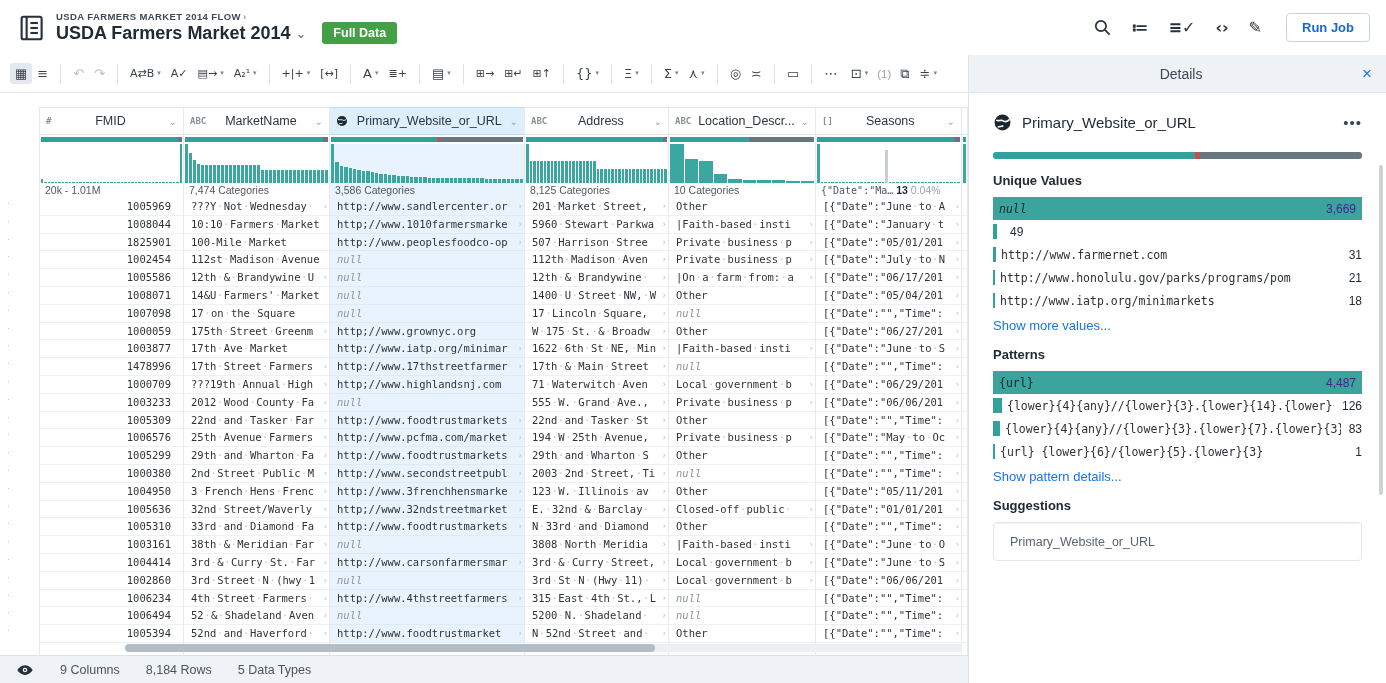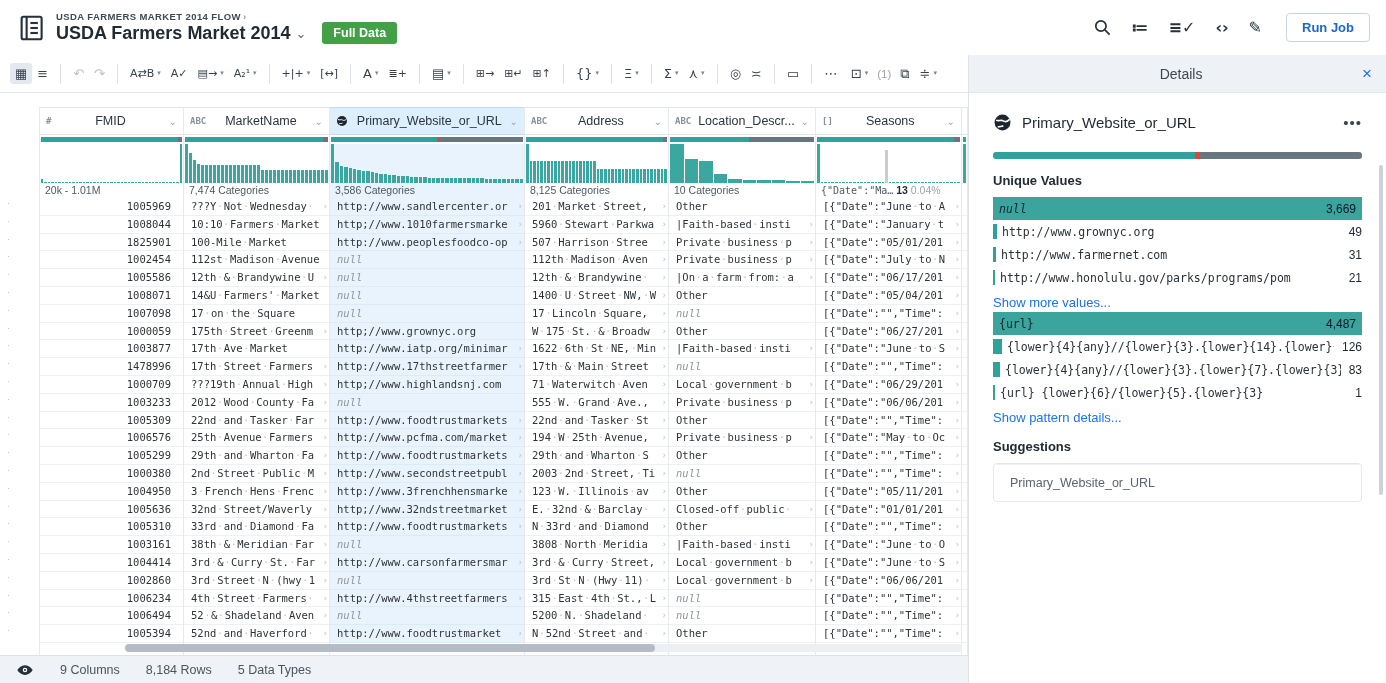--- a/index.html
+++ b/index.html
@@ -101,21 +101,21 @@
   .qrow { display:flex; font-size:12.5px; height:18px; align-items:center; }
   .qrow .ql { flex:1; color:#747e88; }
   .qrow .qc { font-weight:700; color:#212b33; width:46px; text-align:right; }
   .qrow .qp { color:#8a939c; width:56px; text-align:right; }
   .uvrow { height:23px; display:flex; align-items:center; position:relative; cursor:pointer; }
   .uvrow .mini { width:3px; height:15px; background:#2fa29b; margin-right:5px; flex:0 0 auto; }
   .uvrow .uvt { flex:1; font-family:"DejaVu Sans Mono", monospace; font-size:11.5px; color:#2a3137;
     white-space:nowrap; overflow:hidden; }
   .uvrow .uvc { font-size:12px; color:#212b33; margin-left:8px; }
   .uvrow.hl { background:#3aa49d; padding:0 6px; }
-  .uvrow.hl .uvt { color:#15272b; } .uvrow.hl .uvc { color:#0f172a; }
+  .uvrow.hl .uvt { color:#15272b; } .uvrow.hl .uvc { color:#4c1d95; }
   .it { font-style:italic; }
   .plink { font-size:13px; color:#1a73e8; margin:6px 0 2px 0; cursor:pointer; }
   .sg-card { border:1px solid #e2e7ec; border-radius:4px; margin-bottom:13px; overflow:hidden;
     background:#fff; cursor:pointer; }
   .sg-title { background:#f3f6fa; padding:10px 16px; font-size:13px; font-weight:700; color:#212b33; }
   .sg-body { padding:11px 16px; font-size:12.5px; color:#5a646e; border-top:1px solid #eef1f5; }
   .panel-scroll { position:absolute; right:3px; top:110px; width:4px; height:330px;
     background:#ccd3da; border-radius:2px; }
 </style>
 </head>
@@ -793,36 +793,41 @@
         </div>
 
       <div class="sec-label">Unique Values</div>
       <div id="uvrows">
           <div class="uvrow hl">
             <span class="uvt it">null</span>
             <span class="uvc">3,669</span>
           </div>
           <div class="uvrow">
             <span class="mini" style="width:4px"></span>
-            <span class="uvt">http://www.grownyc.org</span>
             <span class="uvc">49</span>
           </div>
           <div class="uvrow">
             <span class="mini" style="width:3px"></span>
             <span class="uvt">http://www.farmernet.com</span>
             <span class="uvc">31</span>
           </div>
           <div class="uvrow">
             <span class="mini" style="width:2px"></span>
             <span class="uvt">http://www.honolulu.gov/parks/programs/pom</span>
             <span class="uvc">21</span>
           </div>
+          <div class="uvrow">
+            <span class="mini" style="width:2px"></span>
+            <span class="uvt">http://www.iatp.org/minimarkets</span>
+            <span class="uvc">18</span>
+          </div>
         </div>
       <div class="plink">Show more values...</div>
 
+      <div class="sec-label">Patterns</div>
       <div id="patrows">
           <div class="uvrow hl">
             <span class="uvt">{url}</span>
             <span class="uvc">4,487</span>
           </div>
           <div class="uvrow">
             <span class="mini" style="width:9px"></span>
             <span class="uvt">{lower}{4}{any}//{lower}{3}.{lower}{14}.{lower}{3}</span>
             <span class="uvc">126</span>
           </div>

